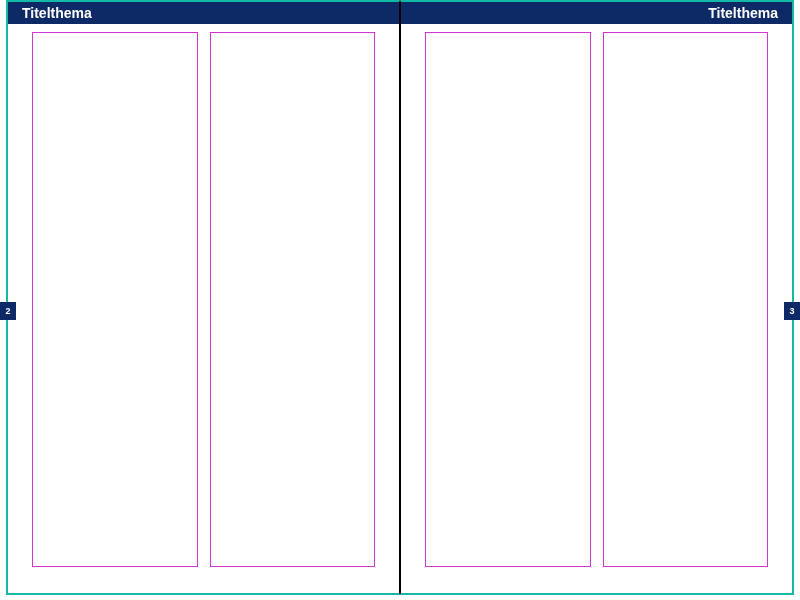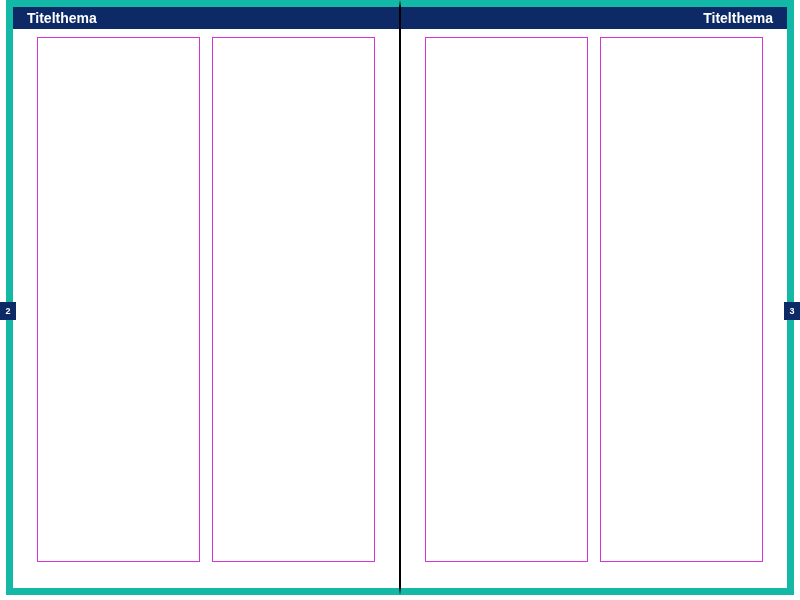--- a/index.html
+++ b/index.html
@@ -18,21 +18,21 @@
     left: 6px;
     width: 788px;
     height: 600px;
     display: flex;
   }
   .page {
     position: relative;
     width: 394px;
     height: 595px;
     background: #ffffff;
-    border: 7px solid #14b8a6;
+    border: 2px solid #14b8a6;
     box-sizing: border-box;
   }
   .page-left { border-right: 1px solid #000; }
   .page-right { border-left: 1px solid #000; }
   .header-bar {
     position: absolute;
     top: 0;
     left: 0;
     right: 0;
     height: 22px;

